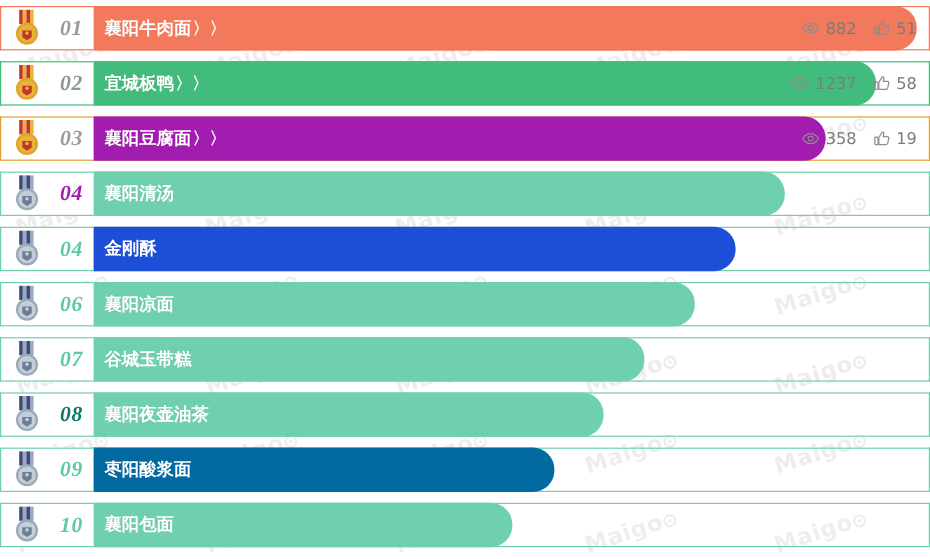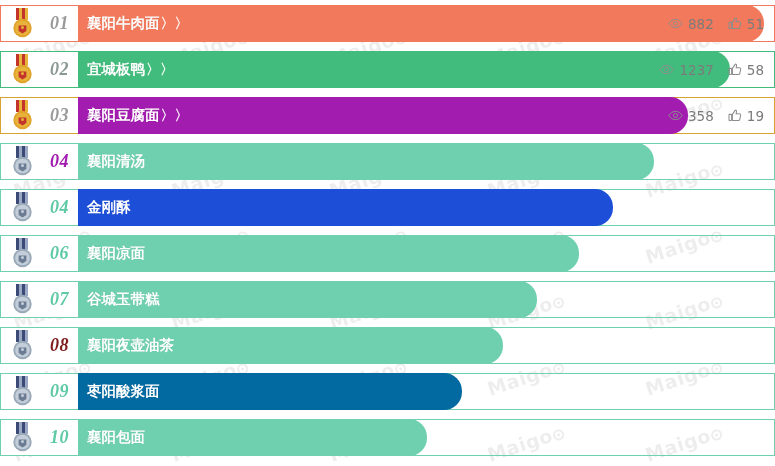--- a/index.html
+++ b/index.html
@@ -450,21 +450,21 @@
   <svg viewBox="0 0 26 32" width="26" height="32" xmlns="http://www.w3.org/2000/svg">
     <rect x="6" y="0" width="3" height="12" fill="#3B4A77"></rect>
     <rect x="9" y="0" width="3" height="12" fill="#9AA8C4"></rect>
     <rect x="12" y="0" width="3" height="12" fill="#3B4A77"></rect>
     <rect x="15" y="0" width="3" height="12" fill="#9AA8C4"></rect>
     <circle cx="12.5" cy="20" r="9.2" fill="#9AA9B8"></circle>
     <circle cx="12.5" cy="20" r="7.3" fill="#C3CEDA"></circle>
     <path d="M8.6 17.4 h7.8 v5.6 l-3.9 2.6 -3.9 -2.6 z" fill="#6C7C92"></path>
     <circle cx="12.5" cy="19.6" r="1.5" fill="#C3CEDA"></circle>
   </svg></span>
-      <span class="rank-num" style="color:#7f1d1d">08</span>
+      <span class="rank-num" style="color:#0f766e">08</span>
     </div>
 
     <div class="row-body" style="border-color:#6FD0B0">
       <div class="bar" style="width:425.9px; background:#6FD0B0">
         <span class="bar-label">襄阳夜壶油茶</span>
         <span class="bar-arrow"></span>
       </div>
 
     </div>
   </div>

